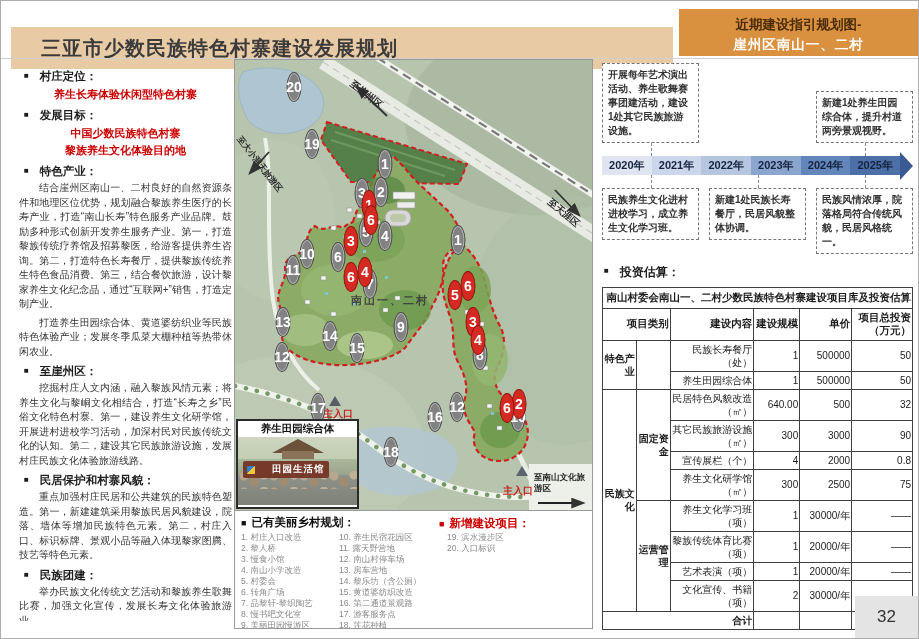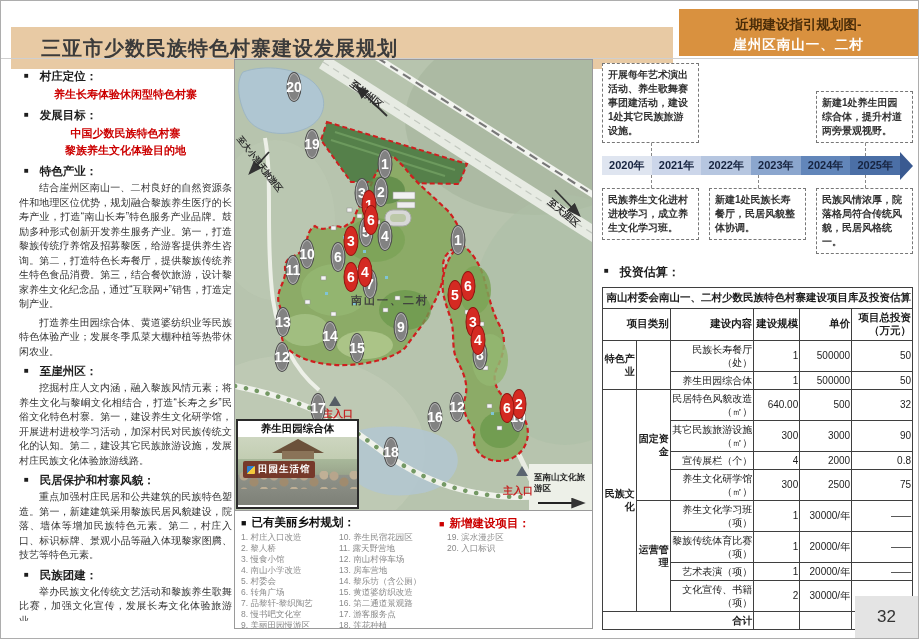--- a/index.html
+++ b/index.html
@@ -41,21 +41,21 @@
   
   .inset{position:absolute;left:1px;top:359px;width:123px;height:90px;border:2px solid #2a2a2a;background:#fff;
          box-sizing:border-box;z-index:6;}
   .inset-title{font-size:10.5px;font-weight:bold;color:#111;text-align:center;padding:1px 0;background:#fff;}
   .inset-photo{position:relative;height:68px;overflow:hidden;
       background:linear-gradient(#cdd6c0 0%,#c2cdb2 32%,#a8b89a 33%,#9aa58c 55%,#8f9289 56%,#7e8178 100%);}
   .iroof{position:absolute;left:34px;top:2px;width:0;height:0;border-left:26px solid transparent;
          border-right:26px solid transparent;border-bottom:14px solid #6b513a;}
   .iroof2{position:absolute;left:44px;top:14px;width:32px;height:8px;background:#8a7358;}
   .sign{position:absolute;left:5px;top:24px;background:#76392a;color:#fff;font-size:9.5px;font-weight:bold;
-        padding:2px 4px;border-radius:2px;letter-spacing:1px;display:flex;align-items:center;gap:3px;z-index:2;}
+        padding:2px 4px;border-radius:2px;letter-spacing:1px;display:flex;align-items:center;gap:17px;z-index:2;}
   .sign-logo{width:8px;height:8px;background:linear-gradient(135deg,#2e7fd0 50%,#f3c93c 50%);border-radius:1px;flex:0 0 auto;}
   .stones{position:absolute;left:0;top:34px;width:100%;height:18px;
       background-image:radial-gradient(circle at 6px 5px,#b7a58c 4px,transparent 5px),
                        radial-gradient(circle at 16px 11px,#a08b6e 4px,transparent 5px),
                        radial-gradient(circle at 26px 4px,#c0b096 4px,transparent 5px);
       background-size:30px 16px;}
   
   .legend-band{position:relative;height:118px;border-top:1px solid #9a9a9a;box-sizing:border-box;
                padding:4px 6px;background:#fff;}
   .leg-title{display:flex;align-items:center;font-size:11.5px;font-weight:bold;color:#121212;}

